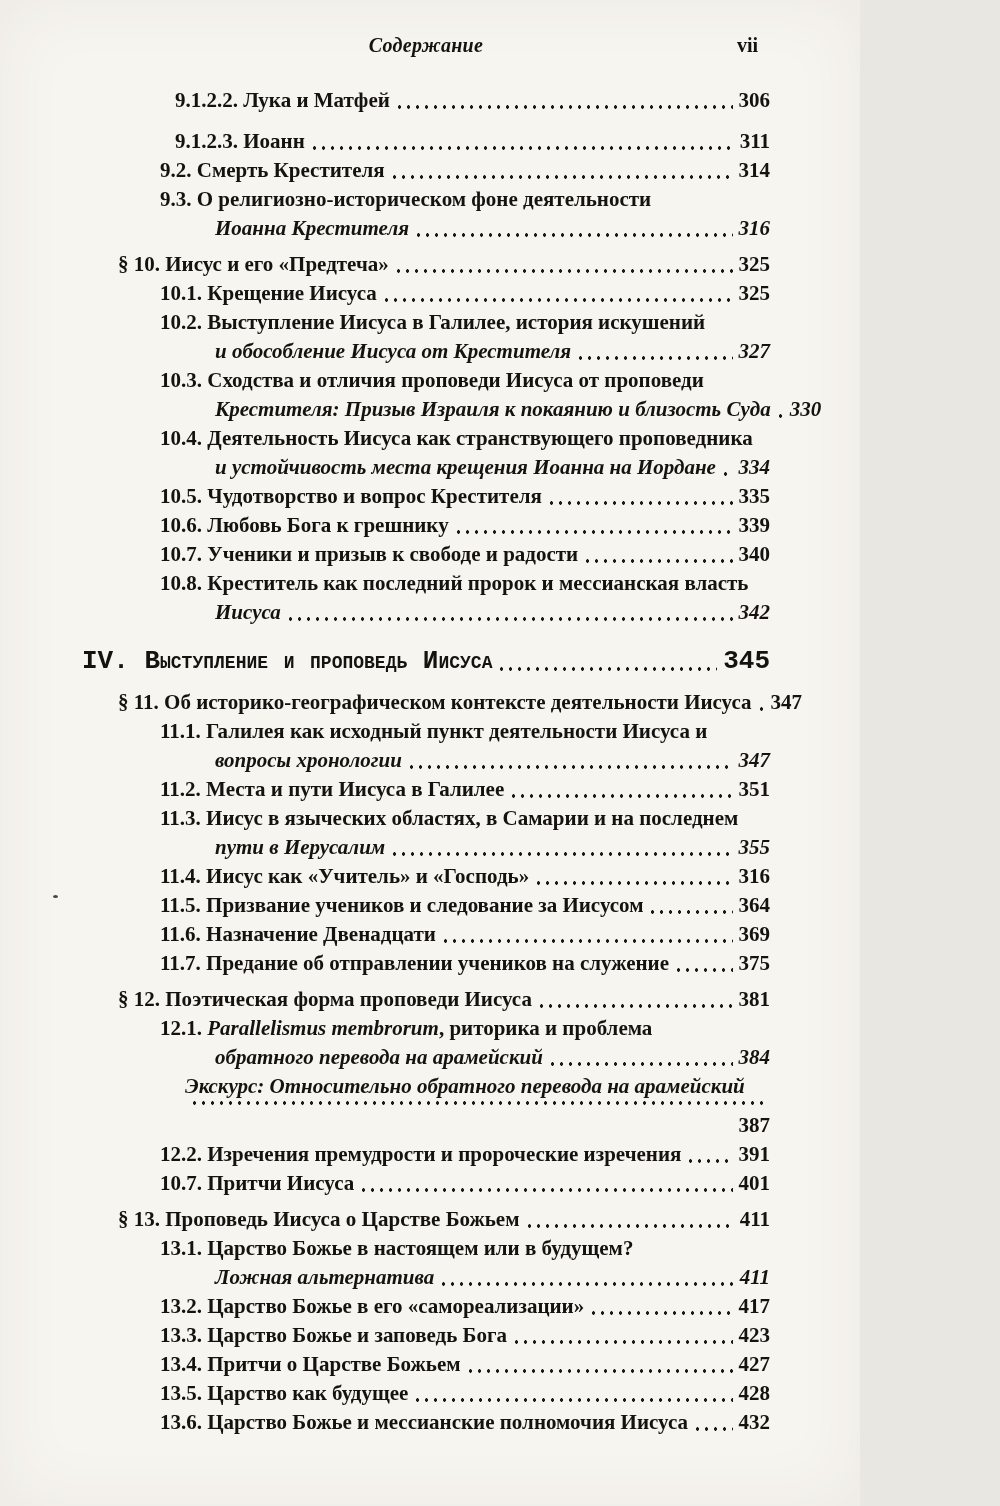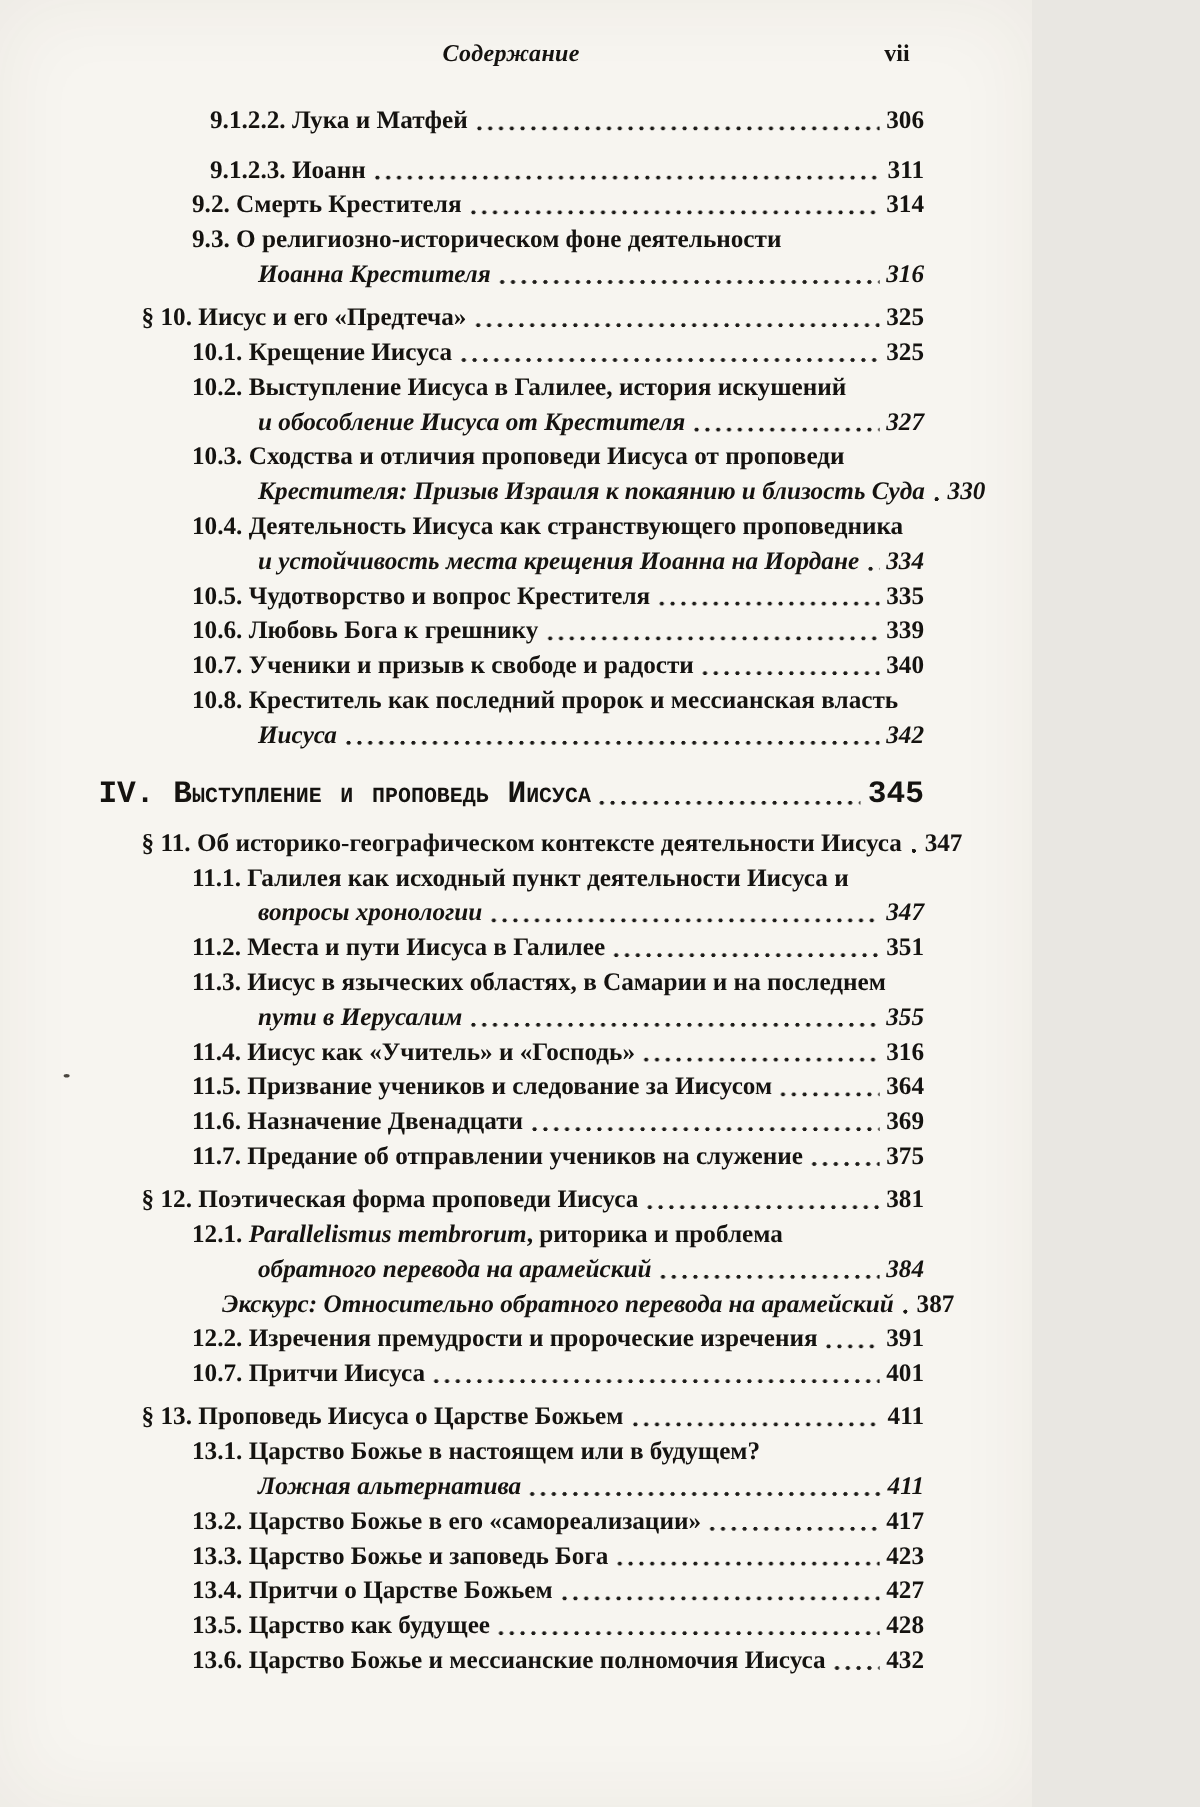--- a/index.html
+++ b/index.html
@@ -73,21 +73,21 @@
     font-variant: small-caps;
     margin-top: 16px;
     margin-bottom: 9px;
     font-family: Liberation Mono, monospace;
   }
   .lvl-part .leader { background-position: left calc(100% - 7px); }
   .lvl-para { padding-left: 36px; margin-top: 7px; }
   .lvl-sub { padding-left: 78px; }
   .lvl-subsub { padding-left: 93px; margin-top: 12px; }
   .lvl-cont { padding-left: 133px; font-style: italic; }
-  .lvl-excursus { padding-left: 103px; }
+  .lvl-excursus { padding-left: 103px; flex-direction: column; }
   .artifact-dot {
     position: absolute;
     left: 53px;
     top: 895px;
     width: 5px;
     height: 3px;
     border-radius: 50%;
     background: #4a463f;
   }
 </style>

